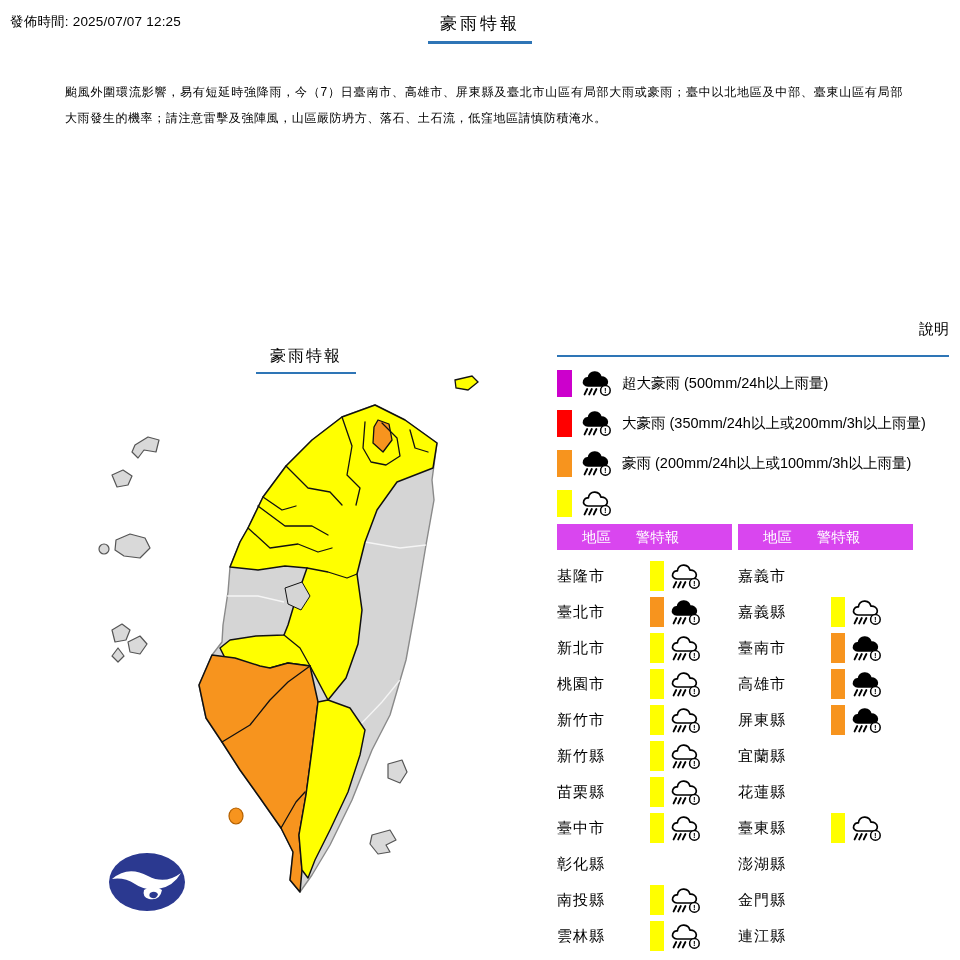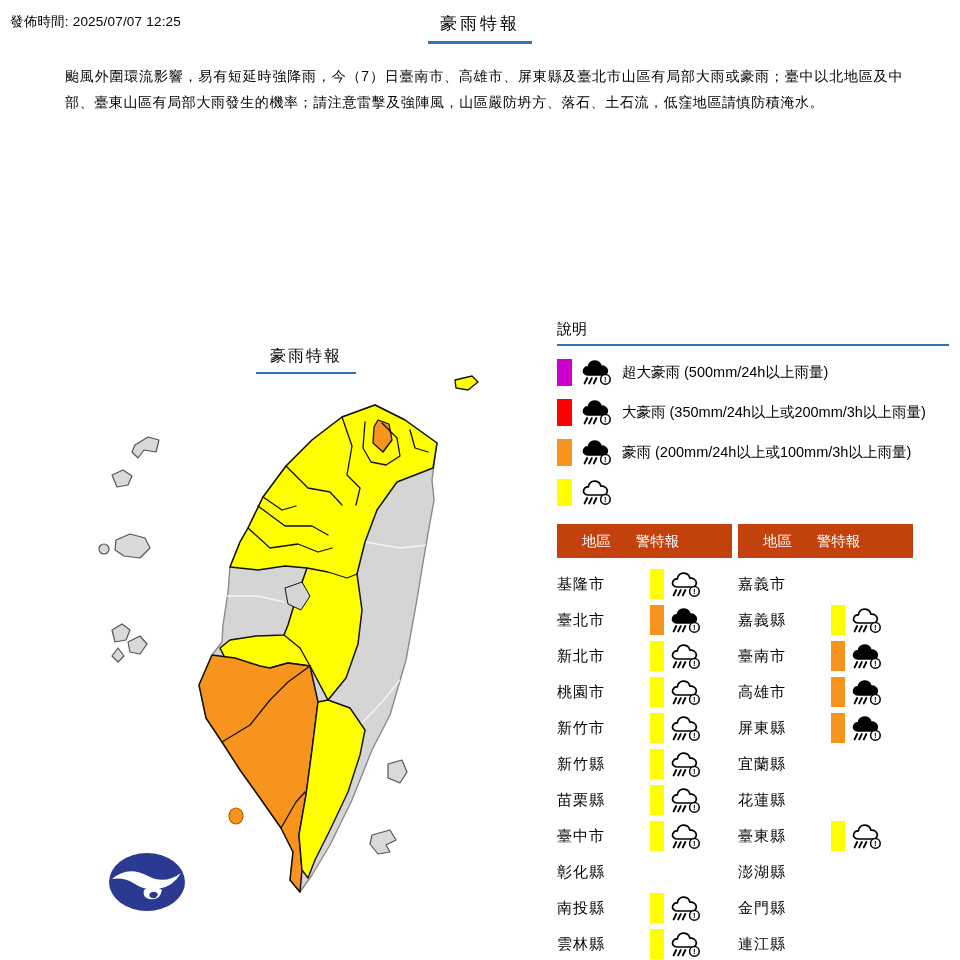--- a/index.html
+++ b/index.html
@@ -3,43 +3,43 @@
 <meta charset="utf-8">
 <style>
   * { margin:0; padding:0; box-sizing:border-box; }
   html,body { width:960px; height:960px; background:#ffffff; font-family:"Liberation Sans", sans-serif; color:#000; overflow:hidden; }
   .abs { position:absolute; }
 
   .published { left:10px; top:13px; font-size:13.5px; font-weight:normal; letter-spacing:.2px; }
   .page-title { left:50%; transform:translateX(-50%); top:12px; font-size:17px; letter-spacing:3px;
                 padding:0 12px 6px; border-bottom:3px solid #2E75B6; }
 
-  .advisory { left:65px; top:64px; width:838px; font-size:14px; line-height:25.5px; letter-spacing:.6px; text-align:justify; }
+  .advisory { left:65px; top:80px; width:838px; font-size:12px; line-height:25.5px; letter-spacing:.6px; text-align:justify; }
 
   
   .map-wrap { left:60px; top:330px; width:480px; height:630px; }
   .map-title { position:absolute; left:196px; top:16px; font-size:16px; letter-spacing:2px;
                padding:0 14px 5px; border-bottom:2px solid #2E75B6; }
   .map-wrap svg { position:absolute; left:0; top:0; }
 
   
   .legend { left:557px; top:320px; width:392px; }
-  .legend-head { font-size:15px; padding-bottom:5px; border-bottom:2px solid #2E75B6; }
+  .legend-head { font-size:15px; padding-bottom:16px; border-bottom:2px solid #2E75B6;text-align:right; }
   .legend-rows { margin-top:6px; }
   .legend-row { height:40px; display:flex; align-items:center; }
   .chip { width:15px; height:27px; display:inline-block; flex:0 0 auto; }
   .icon-cell { width:38px; height:30px; margin-left:6px; display:flex; align-items:center; justify-content:center; flex:0 0 auto; }
   .legend-label { font-size:14.5px; margin-left:6px; white-space:nowrap; }
 
   
   .tables { left:557px; top:524px; width:392px; }
   .wtable { position:absolute; top:0; width:175px; }
   .wtable.left { left:0; }
   .wtable.right { left:181px; }
-  .thead { height:34px; background:#c2410c; color:#fff; display:flex; align-items:center; font-size:14.5px; }
+  .thead { height:26px; background:#d946ef; color:#fff; display:flex; align-items:center; font-size:14.5px; }
   .thead .h-region { width:45%; text-align:center; }
   .thead .h-warning { width:55%; text-align:left; }
   .tbody { margin-top:8px; }
   .trow { height:36px; display:flex; align-items:center; }
   .trow .county { width:93px; font-size:15px; letter-spacing:1px; }
   .trow .chip { width:14px; height:30px; }
   .trow .icon-cell { margin-left:3px; width:37px; }
 </style>
 </head>
 <body>

